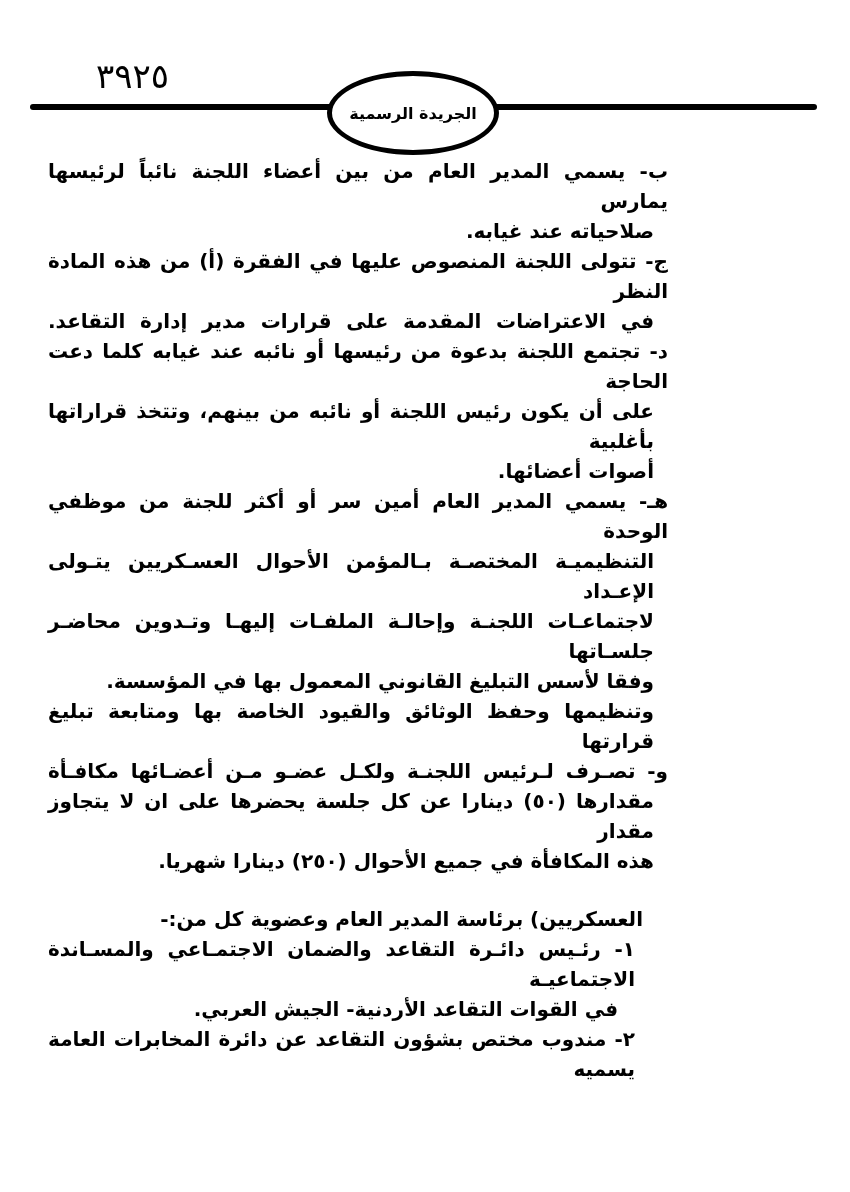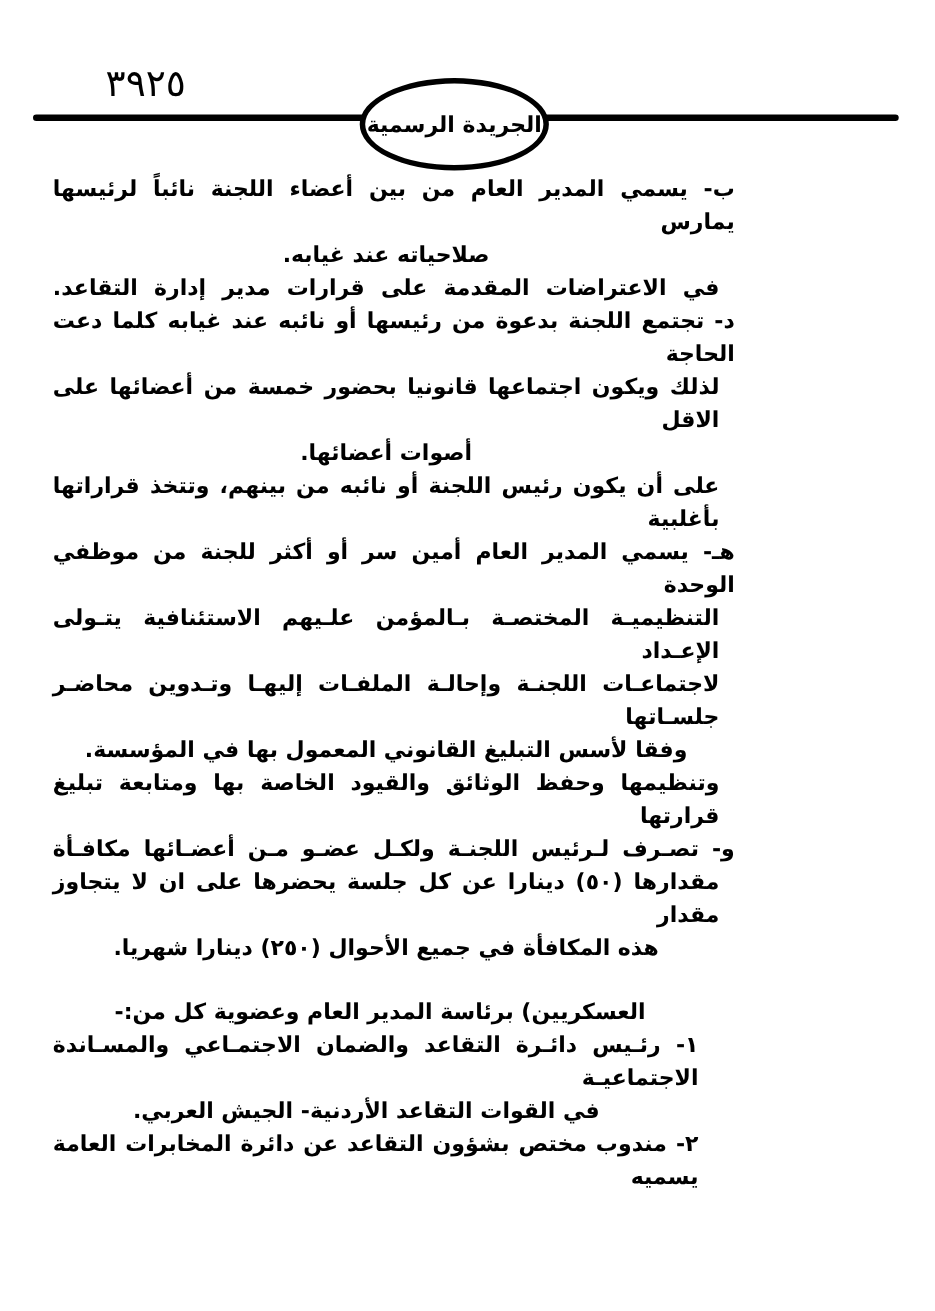--- a/index.html
+++ b/index.html
@@ -40,40 +40,40 @@
     height: 74px;
     background: #fff;
     border: 5px solid #000;
     border-radius: 50%;
     display: flex;
     align-items: center;
     justify-content: center;
     z-index: 2;
   }
   .title-oval span {
-    font-size: 20px;
+    font-size: 16px;
     font-weight: bold;
     white-space: nowrap;
   }
   
   .text-block {
     position: absolute;
     top: 156px;
     right: 122px;
     width: 680px;
     direction: rtl;
     unicode-bidi: embed;
     font-weight: bold;
     font-size: 20px;
     line-height: 30px;
   }
   .para.gap { margin-top: 28px; }
   .line { min-height: 30px; }
   .line.j { text-align: justify; text-align-last: justify; }
-  .line.e { text-align: center; }
+  .line.e { text-align: right; }
   
   .p-lettered .line        { padding-right: 60px; }
   .p-lettered .line.cont   { padding-right: 74px; }
   .p-numbered .line        { padding-right: 93px; }
   .p-numbered .line.cont   { padding-right: 110px; }
   .p-article  .line        { padding-right: 0; }
   .p-article  .line.cont   { padding-right: 85px; }
 </style>
 </head>
 <body>
@@ -86,31 +86,31 @@
       <span>الجريدة الرسمية</span>
     </div>
   </div>
 
   <div class="text-block" id="text-block">
       <div class="para p-lettered">
         <div class="line j">ب- يسمي المدير العام من بين أعضاء اللجنة نائباً لرئيسها يمارس</div>
         <div class="line e cont">صلاحياته عند غيابه.</div>
       </div>
       <div class="para p-lettered">
+        <div class="line j">ج- تتولى اللجنة المنصوص عليها في الفقرة (أ) من هذه المادة النظر</div>
         <div class="line j cont">في الاعتراضات المقدمة على قرارات مدير إدارة التقاعد.</div>
       </div>
       <div class="para p-lettered">
         <div class="line j">د- تجتمع اللجنة بدعوة من رئيسها أو نائبه عند غيابه كلما دعت الحاجة</div>
-        <div class="line j cont">لذلك ويكون اجتماعها قانونيا بحضور خمسة من أعضائها على الاقل</div>
+        <div class="line j cont">على أن يكون رئيس اللجنة أو نائبه من بينهم، وتتخذ قراراتها بأغلبية</div>
         <div class="line e cont">أصوات أعضائها.</div>
-        <div class="line j cont">على أن يكون رئيس اللجنة أو نائبه من بينهم، وتتخذ قراراتها بأغلبية</div>
       </div>
       <div class="para p-lettered">
         <div class="line j">هـ- يسمي المدير العام أمين سر أو أكثر للجنة من موظفي الوحدة</div>
-        <div class="line j cont">التنظيميـة المختصـة بـالمؤمن علـيهم الاستئنافية يتـولى الإعـداد</div>
+        <div class="line j cont">التنظيميـة المختصـة بـالمؤمن الأحوال العسـكريين يتـولى الإعـداد</div>
         <div class="line j cont">لاجتماعـات اللجنـة وإحالـة الملفـات إليهـا وتـدوين محاضـر جلسـاتها</div>
         <div class="line e cont">وفقا لأسس التبليغ القانوني المعمول بها في المؤسسة.</div>
         <div class="line j cont">وتنظيمها وحفظ الوثائق والقيود الخاصة بها ومتابعة تبليغ قرارتها</div>
       </div>
       <div class="para p-lettered">
         <div class="line j">و- تصـرف لـرئيس اللجنـة ولكـل عضـو مـن أعضـائها مكافـأة</div>
         <div class="line j cont">مقدارها (٥٠) دينارا عن كل جلسة يحضرها على ان لا يتجاوز مقدار</div>
         <div class="line e cont">هذه المكافأة في جميع الأحوال (٢٥٠) دينارا شهريا.</div>
       </div>
       <div class="para p-article gap">

